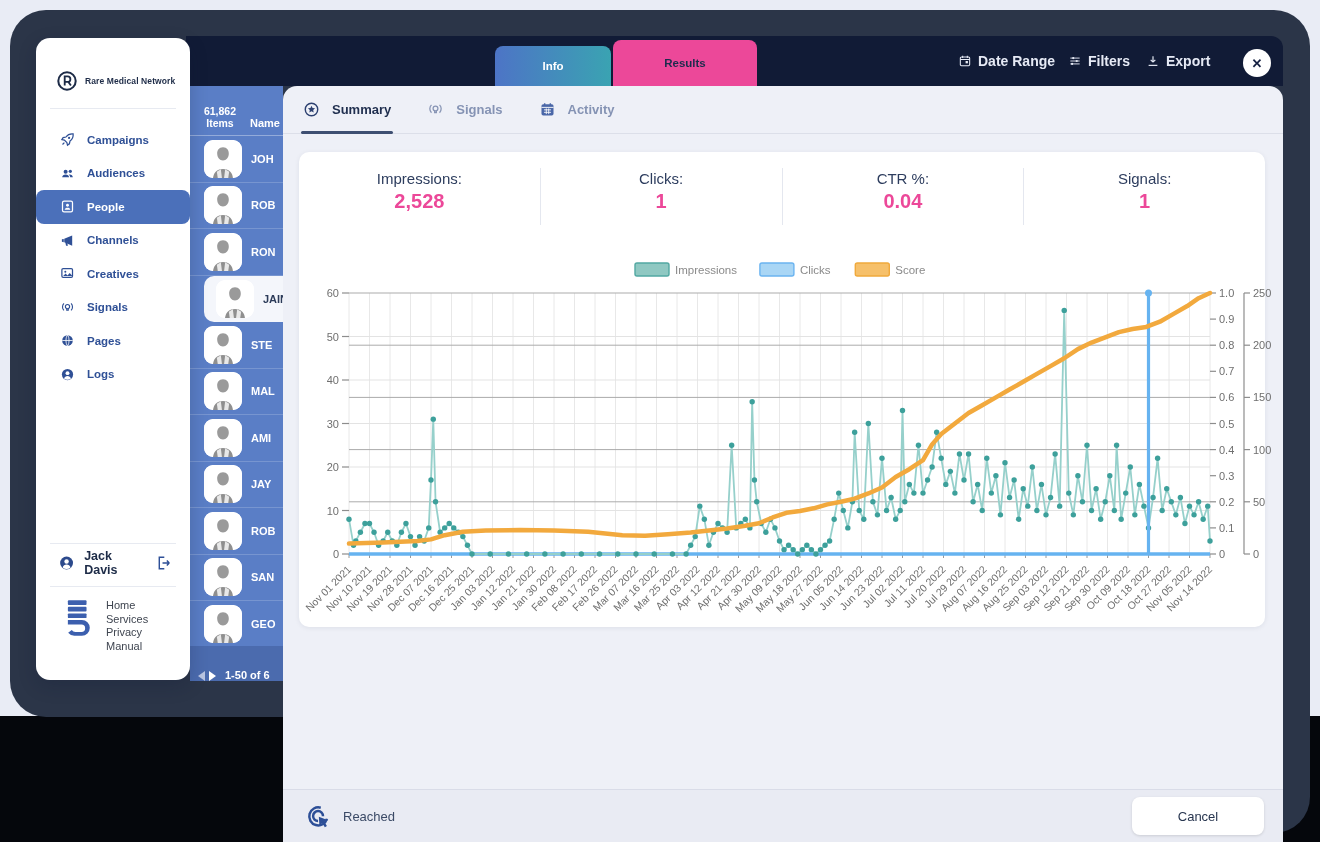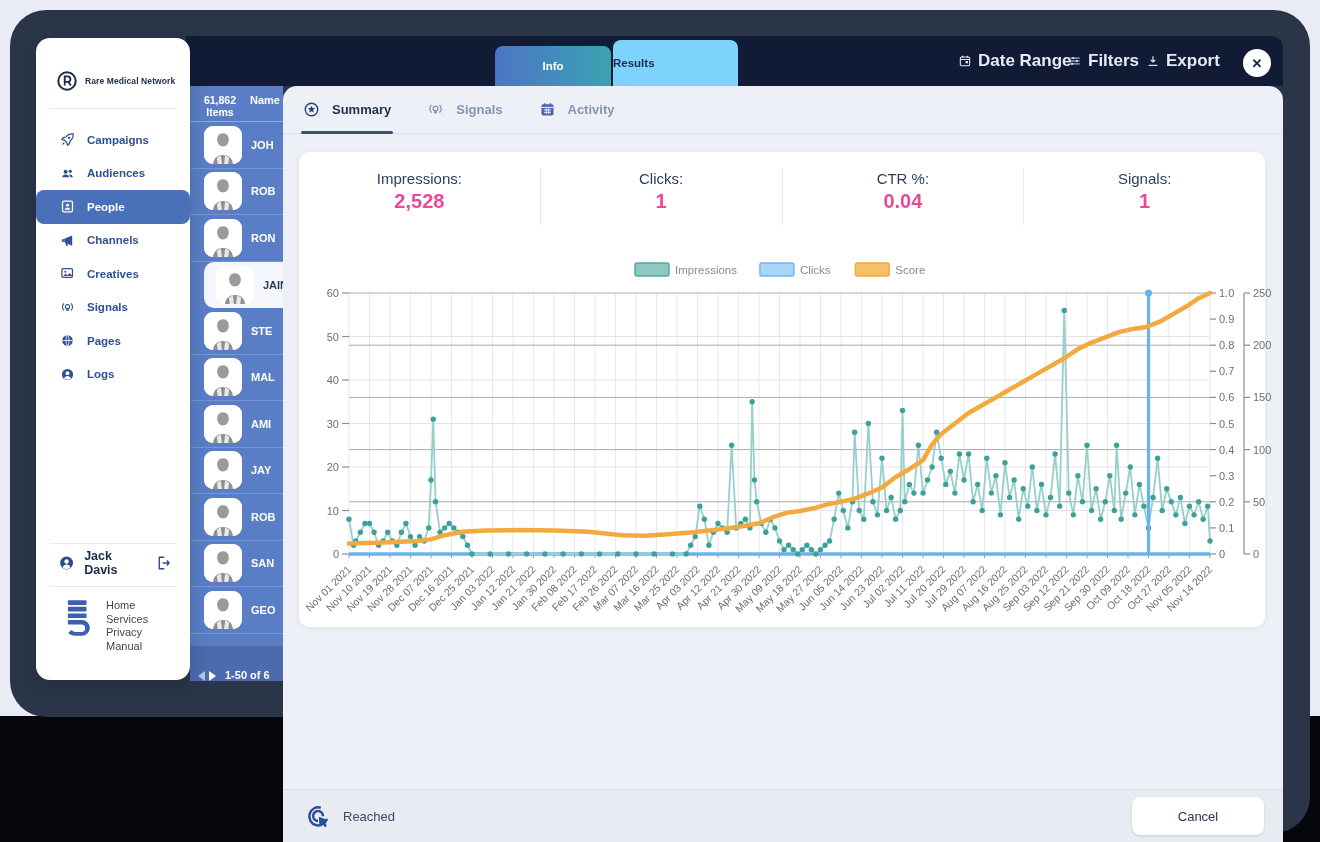--- a/index.html
+++ b/index.html
@@ -8,30 +8,30 @@
     overflow:hidden;font-family:"Liberation Sans",sans-serif;}
   
   .black-band{position:absolute;left:0;top:716px;width:1320px;height:126px;background:var(--black-band,#05070c);}
   .frame-left{position:absolute;left:10px;top:10px;width:273px;height:707px;background:var(--frame,#2b3548);border-radius:36px 0 0 36px;}
   .frame-right{position:absolute;left:283px;top:10px;width:1027px;height:823px;background:var(--frame,#2b3548);border-radius:0 36px 36px 0;}
   .band{position:absolute;left:186px;top:36px;width:1097px;height:50px;background:var(--band,#111b36);border-radius:0 12px 0 0;}
   
   .tab-info{position:absolute;left:495px;top:46px;width:116px;height:40px;border-radius:8px 8px 0 0;
     background:linear-gradient(90deg,var(--tab-grad-1,#4d74c6),var(--tab-grad-2,#3aa3b2));
     color:#fff;font-size:11.5px;font-weight:bold;display:flex;align-items:center;justify-content:center;}
-  .tab-results{position:absolute;left:613px;top:40px;width:125px;height:46px;border-radius:8px 8px 0 0;
-    background:#7dd3fc;color:#1d2c4d;font-size:11.5px;font-weight:bold;display:flex;align-items:center;}
-  .band-act{position:absolute;top:36px;height:50px;display:flex;align-items:center;gap:6px;color:#e6eaf5;font-size:17px;font-weight:bold;cursor:default;}
+  .tab-results{position:absolute;left:613px;top:40px;width:144px;height:46px;border-radius:8px 8px 0 0;
+    background:#ec4899;color:#1d2c4d;font-size:11.5px;font-weight:bold;display:flex;align-items:center;justify-content:center;}
+  .band-act{position:absolute;top:36px;height:50px;display:flex;align-items:center;gap:6px;color:#e6eaf5;font-size:14px;font-weight:bold;cursor:default;}
   .band-act svg{width:14px;height:14px;}
   .act-date{left:958px;} .act-filters{left:1068px;} .act-export{left:1146px;}
   .close-btn{position:absolute;left:1243px;top:49px;width:28px;height:28px;border-radius:50%;background:#fff;
     color:#152041;font-size:13px;font-weight:bold;display:flex;align-items:center;justify-content:center;}
   
   .people-col{position:absolute;left:190px;top:86px;width:93px;height:560px;background:var(--people-col,#5a7ec6);overflow:hidden;}
-  .pc-head{display:flex;align-items:flex-start;color:#fff;padding:8px 0 6px 6px;border-bottom:1px solid rgba(255,255,255,.35);height:36px;}
+  .pc-head{display:flex;align-items:flex-end;color:#fff;padding:8px 0 6px 6px;border-bottom:1px solid rgba(255,255,255,.35);height:50px;}
   .pc-count{width:48px;text-align:center;font-size:10.5px;font-weight:bold;line-height:12px;}
   .pc-name{margin-left:6px;font-size:11px;font-weight:bold;white-space:nowrap;overflow:hidden;}
   .prow{display:flex;align-items:center;height:46.5px;padding-left:14px;border-bottom:1px solid rgba(255,255,255,.18);overflow:hidden;}
   .prow .avatar{width:38px;height:38px;border-radius:9px;overflow:hidden;flex:none;background:#fff;}
   .prow .avatar svg{width:38px;height:38px;display:block;}
   .prow .pname{margin-left:9px;color:#fff;font-size:11px;font-weight:bold;white-space:nowrap;}
   .prow.selected{background:#f4f6fb;border-radius:10px 0 0 10px;margin-left:14px;padding-left:12px;border-bottom:none;}
   .prow.selected .pname{color:#2c3b59;}
   .people-foot{position:absolute;left:190px;top:646px;width:93px;height:35px;background:var(--people-col-dark,#4b6bae);
     display:flex;align-items:flex-end;padding-left:8px;overflow:hidden;}

